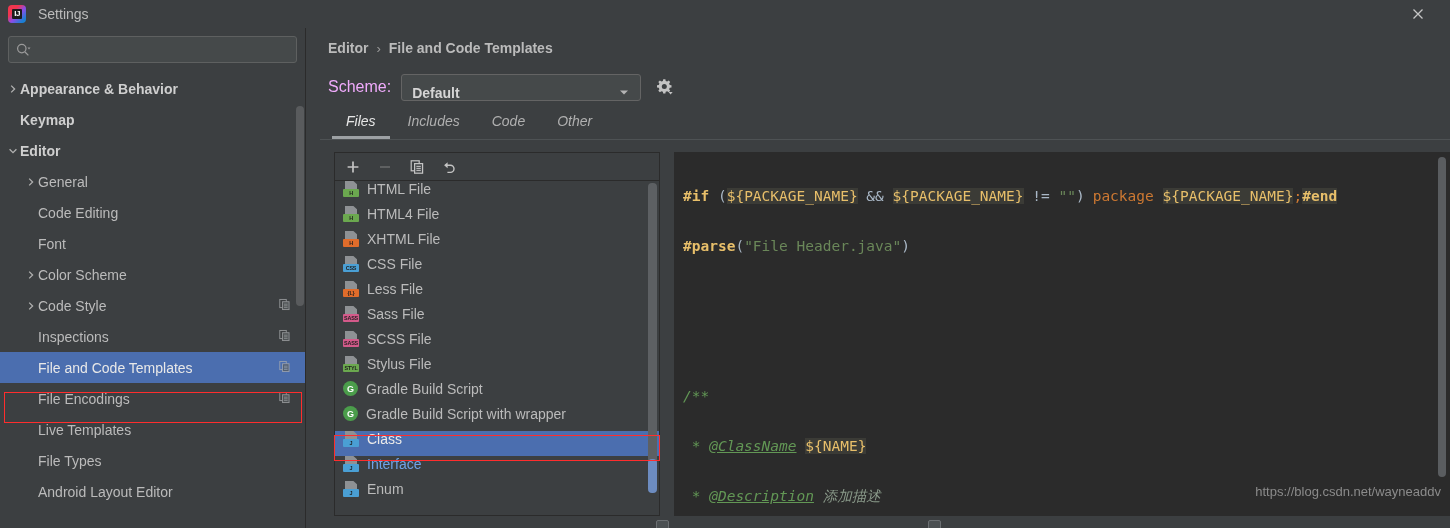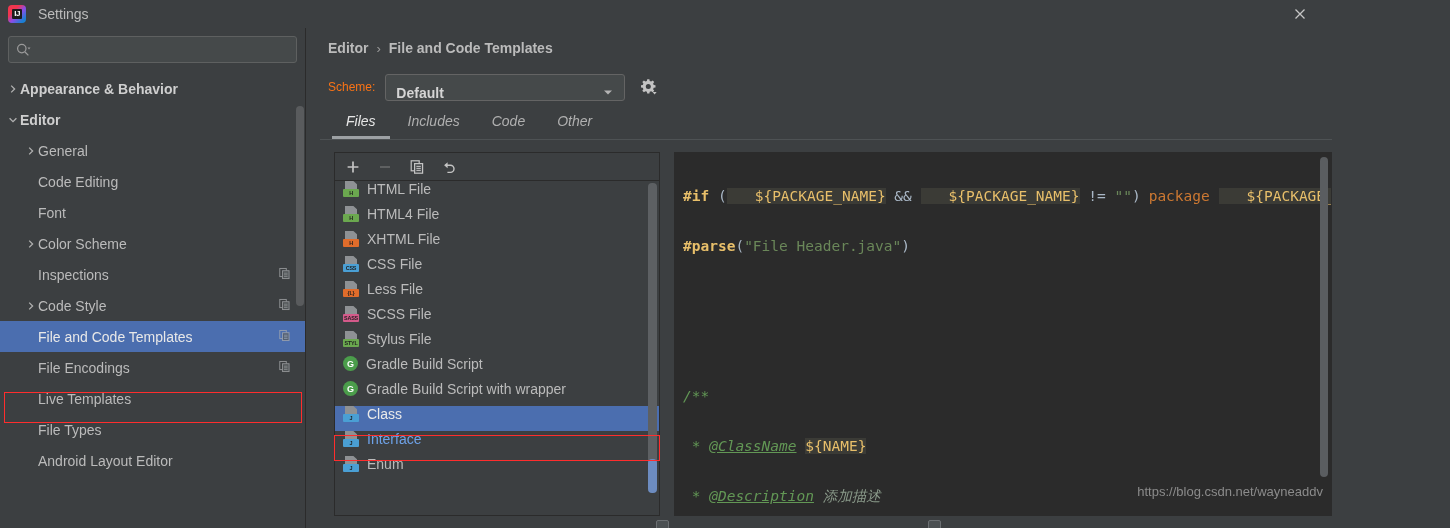--- a/index.html
+++ b/index.html
@@ -4,21 +4,21 @@
 <style>
   * { box-sizing: border-box; margin: 0; padding: 0; }
   html, body {
     width: 1450px; height: 528px;
     background: #3c3f41;
     font-family: "Liberation Sans", sans-serif;
     overflow: hidden;
   }
   .app {
     position: relative;
-    width: 1332px; height: 528px;
+    width: 1450px; height: 528px;
     background: #3c3f41;
     display: flex;
     flex-direction: column;
   }
 
   
   .titlebar {
     height: 28px;
     min-height: 28px;
     background: #3c3f41;
@@ -170,21 +170,21 @@
   }
   .breadcrumb .sep { color: #999999; font-size: 13px; }
 
   .scheme-row {
     display: flex;
     align-items: center;
     height: 38px;
     padding-left: 8px;
     gap: 10px;
   }
-  .scheme-label { color: #f97316; font-size: 12px; text-align: right; }
+  .scheme-label { color: #f0abfc; font-size: 16px; text-align: right; }
   .combo {
     width: 240px;
     height: 27px;
     background: #45494a;
     border: 1px solid #646464;
     border-radius: 3px;
     display: flex;
     align-items: center;
     padding: 12px 4px 0 10px;
     cursor: default;
@@ -353,21 +353,21 @@
     font-size: 14.5px;
     line-height: 25px;
     color: #a9b7c6;
     padding: 6px 18px 0 8px;
     white-space: pre;
     overflow: hidden;
   }
   .code .ln { white-space: pre; }
   .k-directive { color: #e8bf6a; font-weight: bold; margin-top: 44px; }
   .k-paren { color: #a9b7c6; }
-  .k-var { color: #e8bf6a; background: #3b3b36; padding-left: 28px; }
+  .k-var { color: #e8bf6a; background: #3b3b36; }
   .k-op { color: #a9b7c6; }
   .k-str { color: #6a8759; }
   .k-kw { color: #cc7832; margin-left: 8px; }
   .k-semi { color: #cc7832; }
   .k-cmt { color: #629755; font-style: italic; }
   .k-tag { color: #629755; font-style: italic; text-decoration: underline; }
   .k-cmt-txt { color: #8a9a8a; font-style: italic; }
   .k-var-cmt { color: #e8bf6a; background: #3b3b36; font-style: normal; margin-top: 48px; }
   .hl { background: #3b3b36; }
   .ed-scroll {
@@ -432,20 +432,24 @@
       <div class="tree" id="tree">
           <div class="tree-row indent-0 bold">
             <span class="arrow">
               <svg width="10" height="10" viewBox="0 0 10 10">
                 <path d="M3.2 1.6 L6.6 5 L3.2 8.4" stroke="#b0b0b0" stroke-width="1.3" fill="none"></path>
               </svg>
             </span>
             <span class="lbl">Appearance &amp; Behavior</span>
           </div>
           <div class="tree-row indent-0 bold">
+            <span class="arrow empty"></span>
+            <span class="lbl">Keymap</span>
+          </div>
+          <div class="tree-row indent-0 bold">
             <span class="arrow">
               <svg width="10" height="10" viewBox="0 0 10 10">
                 <path d="M1.6 3.2 L5 6.6 L8.4 3.2" stroke="#b0b0b0" stroke-width="1.3" fill="none"></path>
               </svg>
             </span>
             <span class="lbl">Editor</span>
           </div>
           <div class="tree-row indent-1">
             <span class="arrow">
               <svg width="10" height="10" viewBox="0 0 10 10">
@@ -464,35 +468,35 @@
           </div>
           <div class="tree-row indent-1">
             <span class="arrow">
               <svg width="10" height="10" viewBox="0 0 10 10">
                 <path d="M3.2 1.6 L6.6 5 L3.2 8.4" stroke="#b0b0b0" stroke-width="1.3" fill="none"></path>
               </svg>
             </span>
             <span class="lbl">Color Scheme</span>
           </div>
           <div class="tree-row indent-1">
-            <span class="arrow empty"></span>
-            <span class="lbl">Inspections</span>
+            <span class="arrow">
+              <svg width="10" height="10" viewBox="0 0 10 10">
+                <path d="M3.2 1.6 L6.6 5 L3.2 8.4" stroke="#b0b0b0" stroke-width="1.3" fill="none"></path>
+              </svg>
+            </span>
+            <span class="lbl">Code Style</span>
             <span class="copy-ic"><svg width="13" height="13" viewBox="0 0 16 16">
                 <rect x="2.2" y="1.8" width="8" height="10" fill="none" stroke="#a9acae" stroke-width="1.2"></rect>
                 <rect x="5.6" y="4.6" width="8" height="9.6" fill="#555a5c" stroke="#a9acae" stroke-width="1.2"></rect>
                 <path d="M7.4 7.6 H11.8 M7.4 9.6 H11.8 M7.4 11.6 H11.8" stroke="#a9acae" stroke-width="1"></path>
               </svg></span>
           </div>
           <div class="tree-row indent-1">
-            <span class="arrow">
-              <svg width="10" height="10" viewBox="0 0 10 10">
-                <path d="M3.2 1.6 L6.6 5 L3.2 8.4" stroke="#b0b0b0" stroke-width="1.3" fill="none"></path>
-              </svg>
-            </span>
-            <span class="lbl">Code Style</span>
+            <span class="arrow empty"></span>
+            <span class="lbl">Inspections</span>
             <span class="copy-ic"><svg width="13" height="13" viewBox="0 0 16 16">
                 <rect x="2.2" y="1.8" width="8" height="10" fill="none" stroke="#a9acae" stroke-width="1.2"></rect>
                 <rect x="5.6" y="4.6" width="8" height="9.6" fill="#555a5c" stroke="#a9acae" stroke-width="1.2"></rect>
                 <path d="M7.4 7.6 H11.8 M7.4 9.6 H11.8 M7.4 11.6 H11.8" stroke="#a9acae" stroke-width="1"></path>
               </svg></span>
           </div>
           <div class="tree-row indent-1 selected">
             <span class="arrow empty"></span>
             <span class="lbl">File and Code Templates</span>
             <span class="copy-ic"><svg width="13" height="13" viewBox="0 0 16 16">
@@ -627,20 +631,27 @@
                     <span class="sheet"></span>
                     <span class="tag" style="background:#e06c2b">{L}</span>
                   </span>
                   <span class="fname">Less File</span>
                 </div>
                 <div class="frow">
                   <span class="ficon">
                     <span class="sheet"></span>
                     <span class="tag" style="background:#d45a8a">SASS</span>
                   </span>
+                  <span class="fname">Sass File</span>
+                </div>
+                <div class="frow">
+                  <span class="ficon">
+                    <span class="sheet"></span>
+                    <span class="tag" style="background:#d45a8a">SASS</span>
+                  </span>
                   <span class="fname">SCSS File</span>
                 </div>
                 <div class="frow">
                   <span class="ficon">
                     <span class="sheet"></span>
                     <span class="tag" style="background:#6ba84f">STYL</span>
                   </span>
                   <span class="fname">Stylus File</span>
                 </div>
                 <div class="frow">

